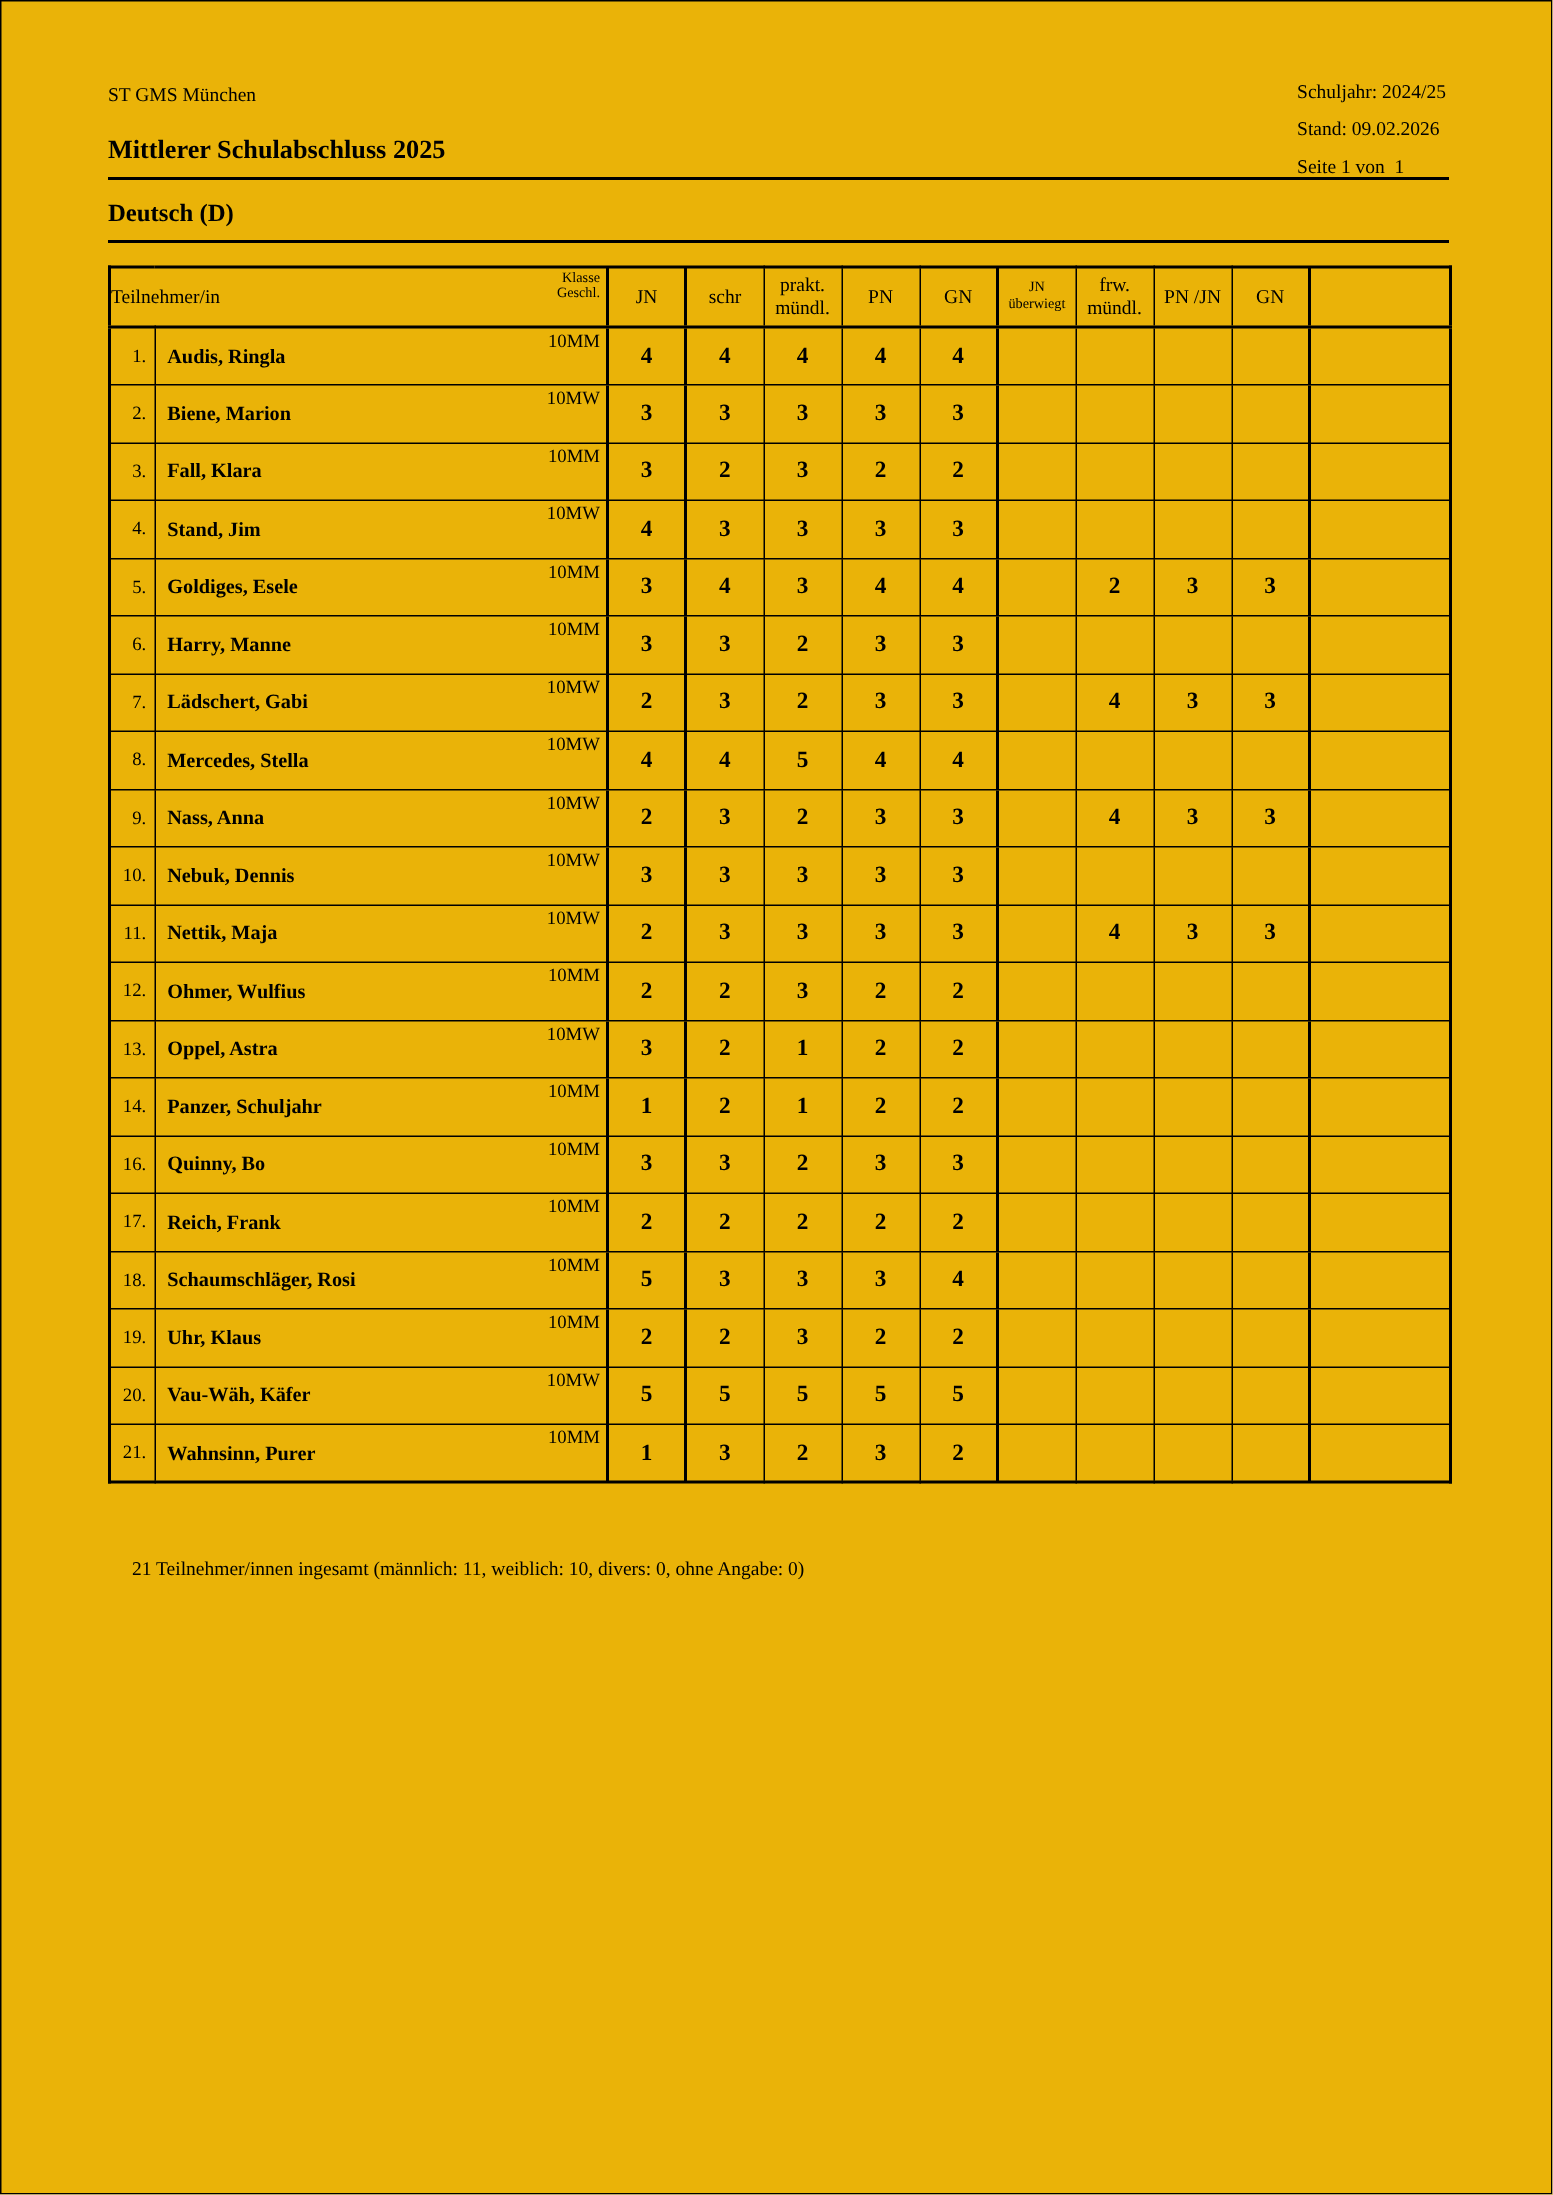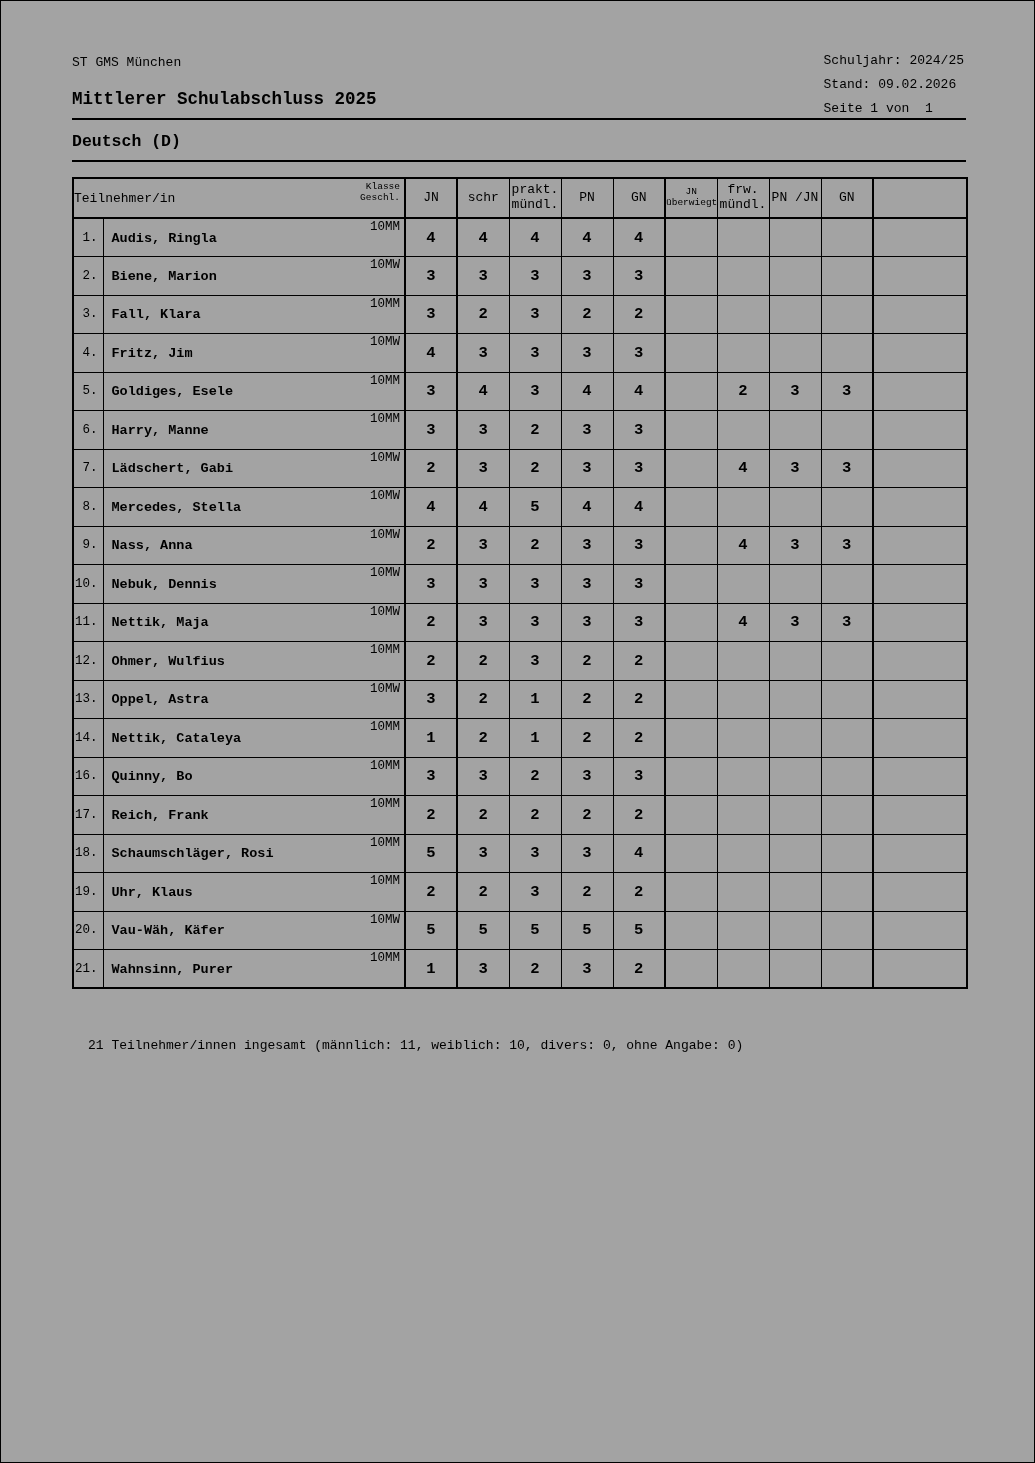--- a/index.html
+++ b/index.html
@@ -1,23 +1,23 @@
 <!DOCTYPE html>
 <html><head>
 <meta charset="utf-8">
 <style>
   * { margin: 0; padding: 0; box-sizing: border-box; }
   html, body { background: #fff; }
   .page {
     position: relative;
     width: 1035px;
     height: 1463px;
-    background: #a3a3a3;
+    background: #eab308;
     border: 1px solid #000;
-    font-family: Liberation Mono, monospace;
+    font-family: Liberation Serif, serif;
     color: #000;
     overflow: hidden;
   }
   .school-name {
     position: absolute; left: 71px; top: 54px;
     font-size: 13px;
   }
   .doc-title {
     position: absolute; left: 71px; top: 88px;
     font-size: 17.5px; font-weight: bold;
@@ -195,21 +195,21 @@
           <td class="g">2</td>
           <td class="g bL"></td>
           <td class="g"></td>
           <td class="g"></td>
           <td class="g"></td>
           <td class="g bL"></td>
         </tr>
         <tr>
           <td class="num">4.</td>
           <td class="name-cell">
-            <span class="sname">Fritz, Jim</span>
+            <span class="sname">Stand, Jim</span>
             <span class="kg">
               <span>10M</span>
               <span>W</span>
             </span>
           </td>
           <td class="g bL">4</td>
           <td class="g bL">3</td>
           <td class="g">3</td>
           <td class="g">3</td>
           <td class="g">3</td>
@@ -395,21 +395,21 @@
           <td class="g">2</td>
           <td class="g bL"></td>
           <td class="g"></td>
           <td class="g"></td>
           <td class="g"></td>
           <td class="g bL"></td>
         </tr>
         <tr>
           <td class="num">14.</td>
           <td class="name-cell">
-            <span class="sname">Nettik, Cataleya</span>
+            <span class="sname">Panzer, Schuljahr</span>
             <span class="kg">
               <span>10M</span>
               <span>M</span>
             </span>
           </td>
           <td class="g bL">1</td>
           <td class="g bL">2</td>
           <td class="g">1</td>
           <td class="g">2</td>
           <td class="g">2</td>

